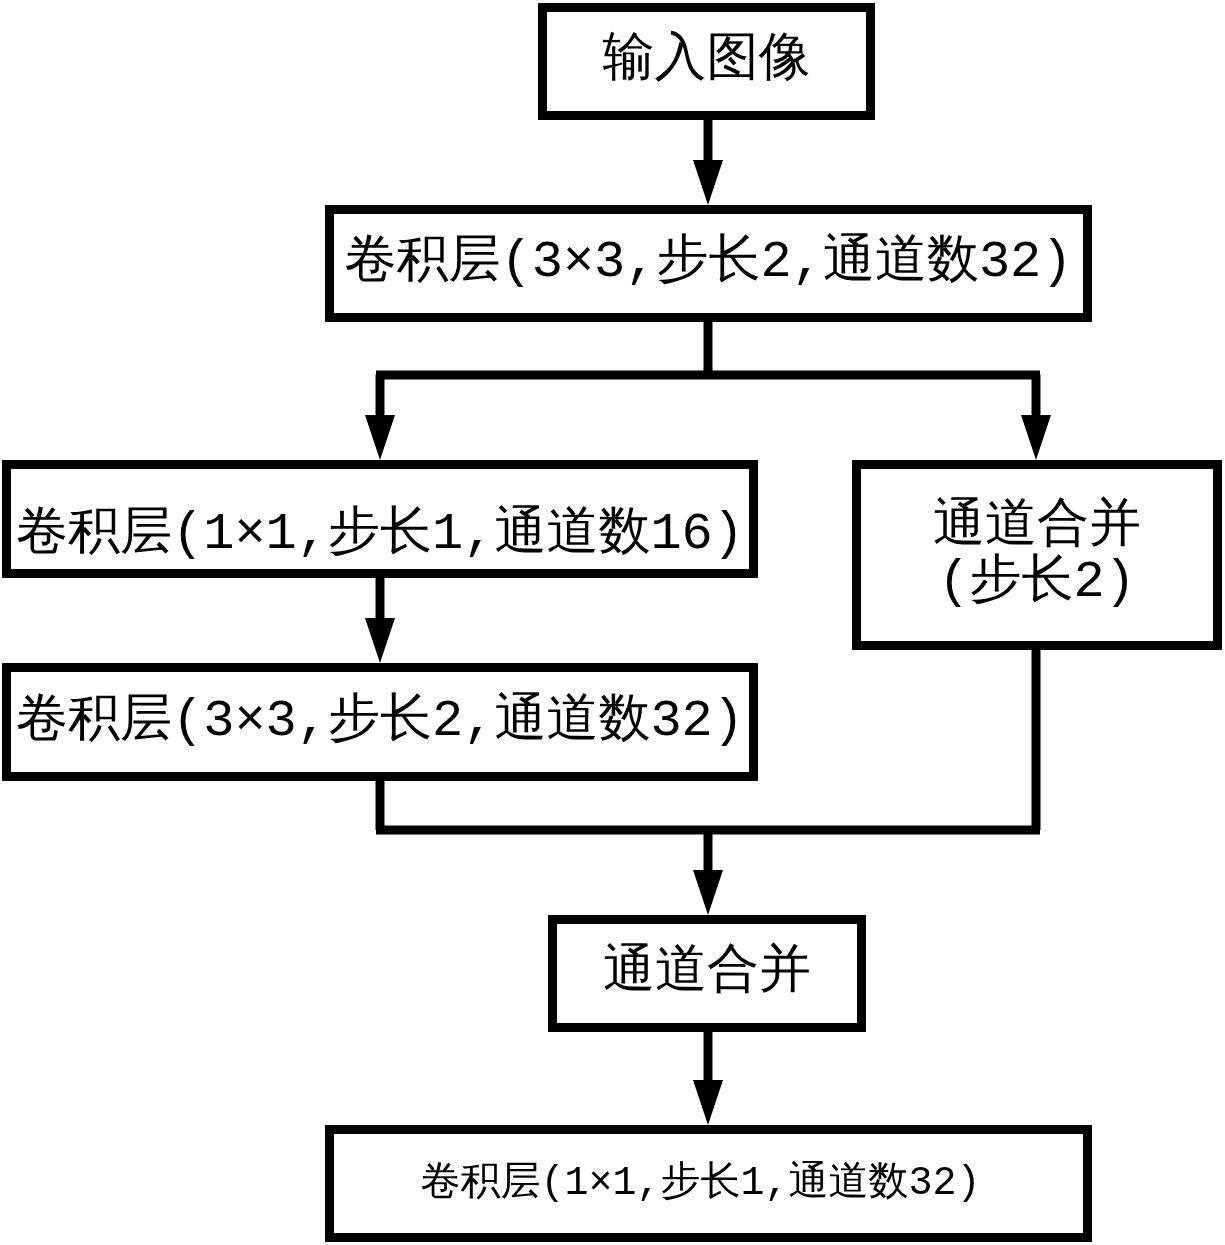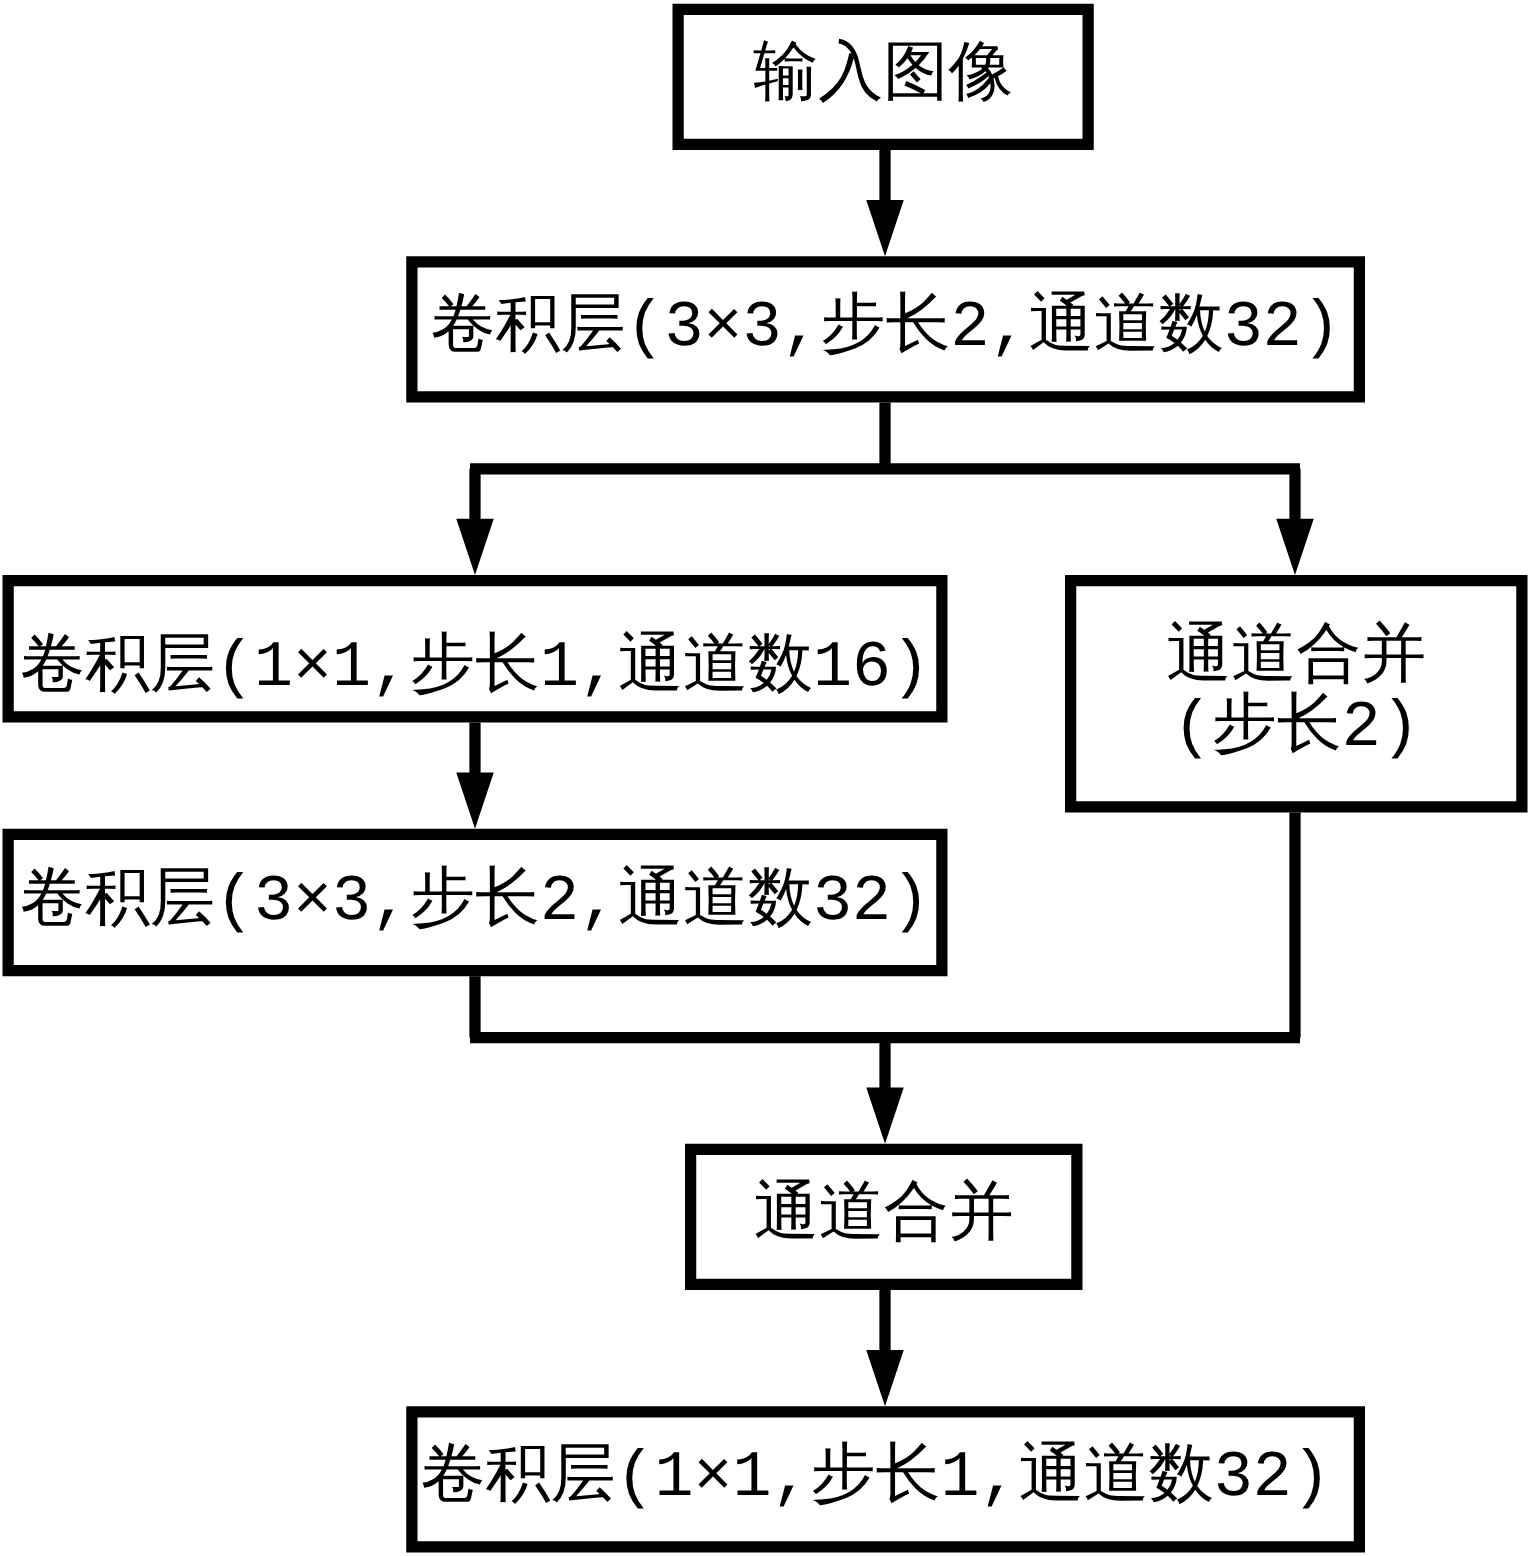--- a/index.html
+++ b/index.html
@@ -118,15 +118,15 @@
 
   <div class="node-label" style="left:2px; top:460px; width:756px; height:150px; font-size:52px;">卷积层(1×1,步长1,通道数16)</div>
 
   <div class="node-label" style="left:852px; top:460px; width:370px; height:190px; font-size:52px;">通道合并
 (步长2)</div>
 
   <div class="node-label" style="left:2px; top:663px; width:756px; height:118px; font-size:52px;">卷积层(3×3,步长2,通道数32)</div>
 
   <div class="node-label" style="left:548px; top:915px; width:318px; height:117px; font-size:52px;">通道合并</div>
 
-  <div class="node-label" style="left:325px; top:1125px; width:751px; height:117px; font-size:52px;">卷积层(1×1,步长1,通道数32)</div>
+  <div class="node-label" style="left:325px; top:1125px; width:751px; height:117px; font-size:40px;">卷积层(1×1,步长1,通道数32)</div>
 
 </div>
 
 </body></html>

